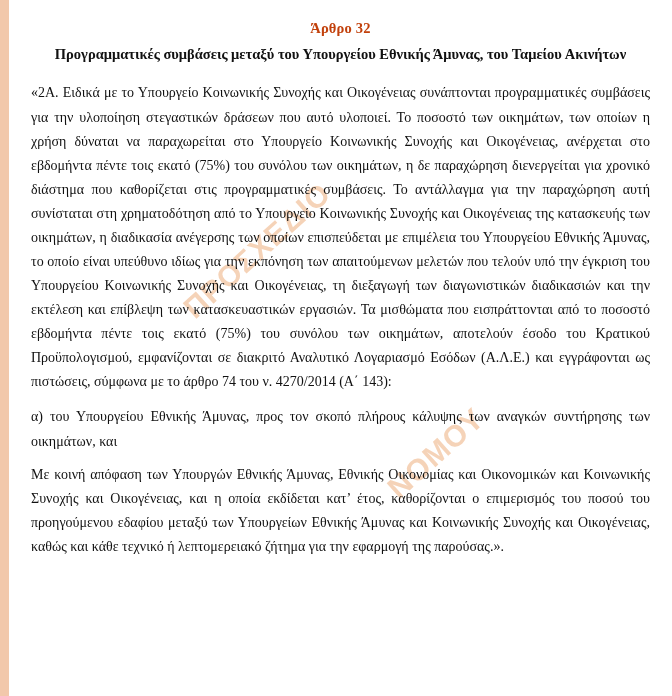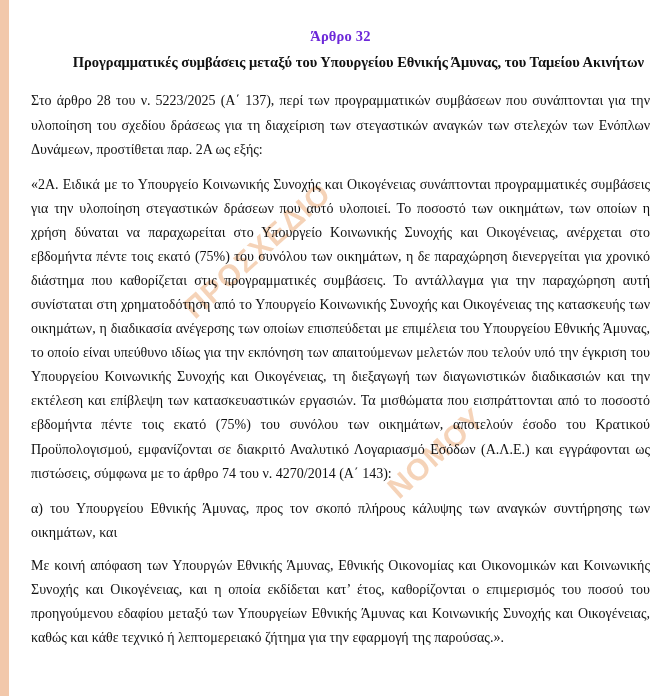--- a/index.html
+++ b/index.html
@@ -24,26 +24,26 @@
   }
   .content {
     position: relative;
     padding: 10px 22px 0 22px;
     z-index: 2;
   }
   .article-number {
     text-align: center;
     font-weight: bold;
     font-size: 14.5px;
-    color: #6d28d9;
-    margin: 18px 0 6px 0;
+    color: #c2410c;
+    margin: 10px 0 6px 0;
     letter-spacing: 0.2px;
   }
   .doc-title {
-    text-align: right;
+    text-align: center;
     font-weight: bold;
     font-size: 14.5px;
     color: #111111;
     line-height: 1.55;
     margin: 0 6px 16px 6px;
   }
   p.body-text {
     text-align: justify;
     font-size: 14px;
     color: #111111;
@@ -97,21 +97,20 @@
   </div>
 
   <div class="content">
 
     <div class="article-number">Άρθρο 32</div>
 
     <div class="doc-title">
       <div>Προγραμματικές συμβάσεις μεταξύ του Υπουργείου Εθνικής Άμυνας, του Ταμείου Ακινήτων</div>
     </div>
 
-    <p class="body-text">Στο άρθρο 28 του ν. 5223/2025 (Α΄ 137), περί των προγραμματικών συμβάσεων που συνάπτονται για την υλοποίηση του σχεδίου δράσεως για τη διαχείριση των στεγαστικών αναγκών των στελεχών των Ενόπλων Δυνάμεων, προστίθεται παρ. 2Α ως εξής:</p>
 
     <p class="body-text">«2Α. Ειδικά με το Υπουργείο Κοινωνικής Συνοχής και Οικογένειας συνάπτονται προγραμματικές συμβάσεις για την υλοποίηση στεγαστικών δράσεων που αυτό υλοποιεί. Το ποσοστό των οικημάτων, των οποίων η χρήση δύναται να παραχωρείται στο Υπουργείο Κοινωνικής Συνοχής και Οικογένειας, ανέρχεται στο εβδομήντα πέντε τοις εκατό (75%) του συνόλου των οικημάτων, η δε παραχώρηση διενεργείται για χρονικό διάστημα που καθορίζεται στις προγραμματικές συμβάσεις. Το αντάλλαγμα για την παραχώρηση αυτή συνίσταται στη χρηματοδότηση από το Υπουργείο Κοινωνικής Συνοχής και Οικογένειας της κατασκευής των οικημάτων, η διαδικασία ανέγερσης των οποίων επισπεύδεται με επιμέλεια του Υπουργείου Εθνικής Άμυνας, το οποίο είναι υπεύθυνο ιδίως για την εκπόνηση των απαιτούμενων μελετών που τελούν υπό την έγκριση του Υπουργείου Κοινωνικής Συνοχής και Οικογένειας, τη διεξαγωγή των διαγωνιστικών διαδικασιών και την εκτέλεση και επίβλεψη των κατασκευαστικών εργασιών. Τα μισθώματα που εισπράττονται από το ποσοστό εβδομήντα πέντε τοις εκατό (75%) του συνόλου των οικημάτων, αποτελούν έσοδο του Κρατικού Προϋπολογισμού, εμφανίζονται σε διακριτό Αναλυτικό Λογαριασμό Εσόδων (Α.Λ.Ε.) και εγγράφονται ως πιστώσεις, σύμφωνα με το άρθρο 74 του ν. 4270/2014 (Α΄ 143):</p>
 
     <p class="body-text tight">α) του Υπουργείου Εθνικής Άμυνας, προς τον σκοπό πλήρους κάλυψης των αναγκών συντήρησης των οικημάτων, και</p>
 
 
     <p class="body-text">Με κοινή απόφαση των Υπουργών Εθνικής Άμυνας, Εθνικής Οικονομίας και Οικονομικών και Κοινωνικής Συνοχής και Οικογένειας, και η οποία εκδίδεται κατ’ έτος, καθορίζονται ο επιμερισμός του ποσού του προηγούμενου εδαφίου μεταξύ των Υπουργείων Εθνικής Άμυνας και Κοινωνικής Συνοχής και Οικογένειας, καθώς και κάθε τεχνικό ή λεπτομερειακό ζήτημα για την εφαρμογή της παρούσας.».</p>
 
   </div>
 </div>

